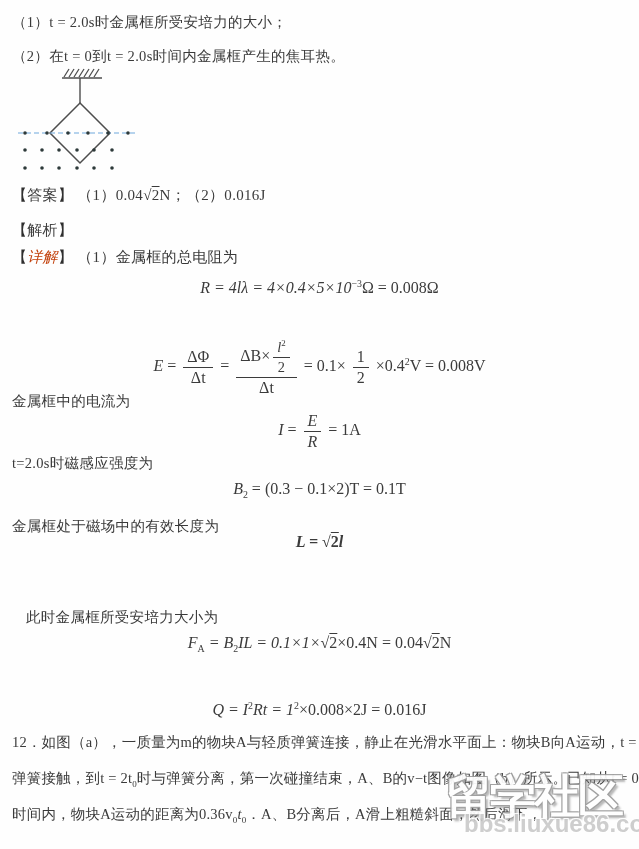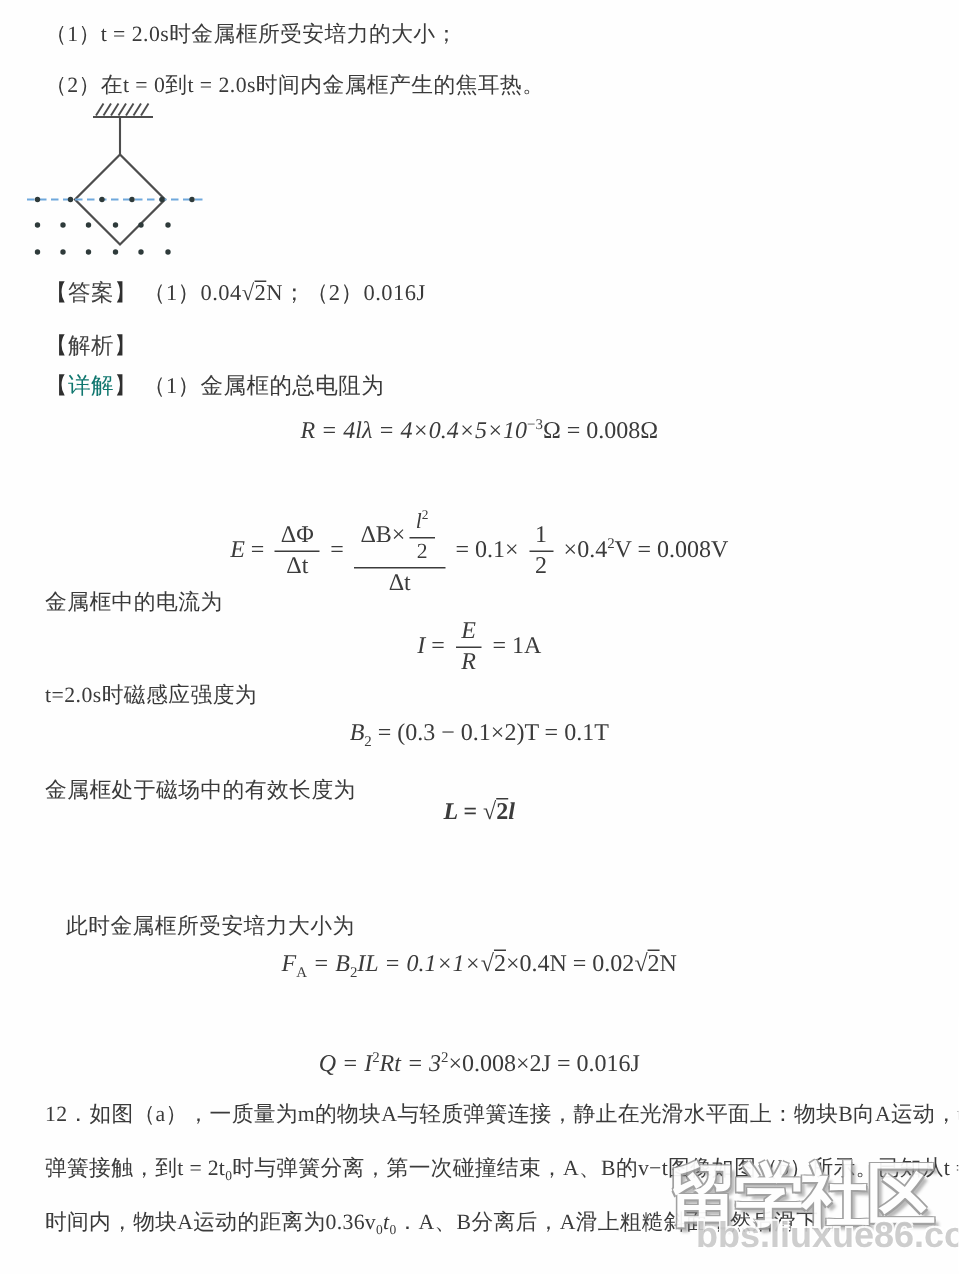--- a/index.html
+++ b/index.html
@@ -5,38 +5,38 @@
   * { margin:0; padding:0; box-sizing:border-box; }
   html,body { background:#ffffff; }
   .page {
     position:relative;
     width:639px; height:849px;
     background:#fefefe;
     font-family:"Liberation Serif","DejaVu Serif",serif;
     color:#3a3a3a;
     overflow:hidden;
   }
-  .line { position:absolute; left:30px; font-size:14.5px; letter-spacing:0.3px; white-space:nowrap; }
+  .line { position:absolute; left:12px; font-size:14.5px; letter-spacing:0.3px; white-space:nowrap; }
   .formula {
     position:absolute; left:0; width:100%;
     text-align:center; font-size:16px; white-space:nowrap;
     color:#3b3b3b;
   }
   .var { font-style:italic; }
   .sup { vertical-align:super; font-size:0.62em; }
   .sub { vertical-align:sub; font-size:0.62em; }
   .frac { display:inline-block; vertical-align:middle; text-align:center; margin:0 3px; }
   .frac .num { display:block; border-bottom:1px solid #3b3b3b; padding:0 4px 1px; }
   .frac .den { display:block; padding:1px 4px 0; }
   .frac .frac { font-size:0.9em; }
   .sqrt { white-space:nowrap; }
   .sqrt .radicand { text-decoration:overline; }
   .bracket { color:#2f2f2f; }
   .label-teal { color:#404040; }
-  .label-blue { color:#0f766e; }
+  .label-blue { color:#c2410c;font-style:italic; }
   .p12 { font-size:14.5px; letter-spacing:0.2px; }
   
   .wm-title {
     position:absolute; left:446px; top:766px;
     font-family:"Liberation Sans","DejaVu Sans",sans-serif;
     font-weight:bold; font-size:46px; letter-spacing:-2px;
     color:#ffffff;
     text-shadow:
       -1px -1px 0 #9b9b9b, 1px -1px 0 #9b9b9b,
       -1px 1px 0 #9b9b9b, 1px 1px 0 #9b9b9b,
@@ -173,26 +173,26 @@
   <div class="line" style="top:517px;">金属框处于磁场中的有效长度为</div>
 
   <div class="formula" style="top:533px;font-weight:bold;">
     <span class="var">L =</span>
     <span class="sqrt"><span>√</span><span class="radicand">2</span></span><span class="var">l</span>
   </div>
 
   <div class="line" style="top:608px;margin-left:14px;">此时金属框所受安培力大小为</div>
 
   <div class="formula" style="top:634px;">
-    <span class="var">F</span><span class="sub">A</span><span class="var"> = B</span><span class="sub">2</span><span class="var">IL = 0.1×1×</span><span class="sqrt"><span>√</span><span class="radicand">2</span></span><span>×0.4N = 0.02</span><span class="sqrt"><span>√</span><span class="radicand">2</span></span><span>N</span>
+    <span class="var">F</span><span class="sub">A</span><span class="var"> = B</span><span class="sub">2</span><span class="var">IL = 0.1×1×</span><span class="sqrt"><span>√</span><span class="radicand">2</span></span><span>×0.4N = 0.04</span><span class="sqrt"><span>√</span><span class="radicand">2</span></span><span>N</span>
   </div>
 
 
   <div class="formula" style="top:700px;">
-    <span class="var">Q = I</span><span class="sup">2</span><span class="var">Rt = 3</span><span class="sup">2</span><span>×0.008×2J = 0.016J</span>
+    <span class="var">Q = I</span><span class="sup">2</span><span class="var">Rt = 1</span><span class="sup">2</span><span>×0.008×2J = 0.016J</span>
   </div>
 
   <div class="line p12" style="top:733px;">12．如图（a），一质量为m的物块A与轻质弹簧连接，静止在光滑水平面上：物块B向A运动，t = 0时与</div>
   <div class="line p12" style="top:769px;">
     <span>弹簧接触，到t = 2t</span><span class="sub">0</span><span>时与弹簧分离，第一次碰撞结束，A、B的v−t图像如图（b）所示。已知从t = 0到t = t</span>
   </div>
   <div class="line p12" style="top:805px;">
     <span>时间内，物块A运动的距离为0.36v</span><span class="sub">0</span><span class="var">t</span><span class="sub">0</span><span>．A、B分离后，A滑上粗糙斜面，然后滑下，</span>
   </div>
 

